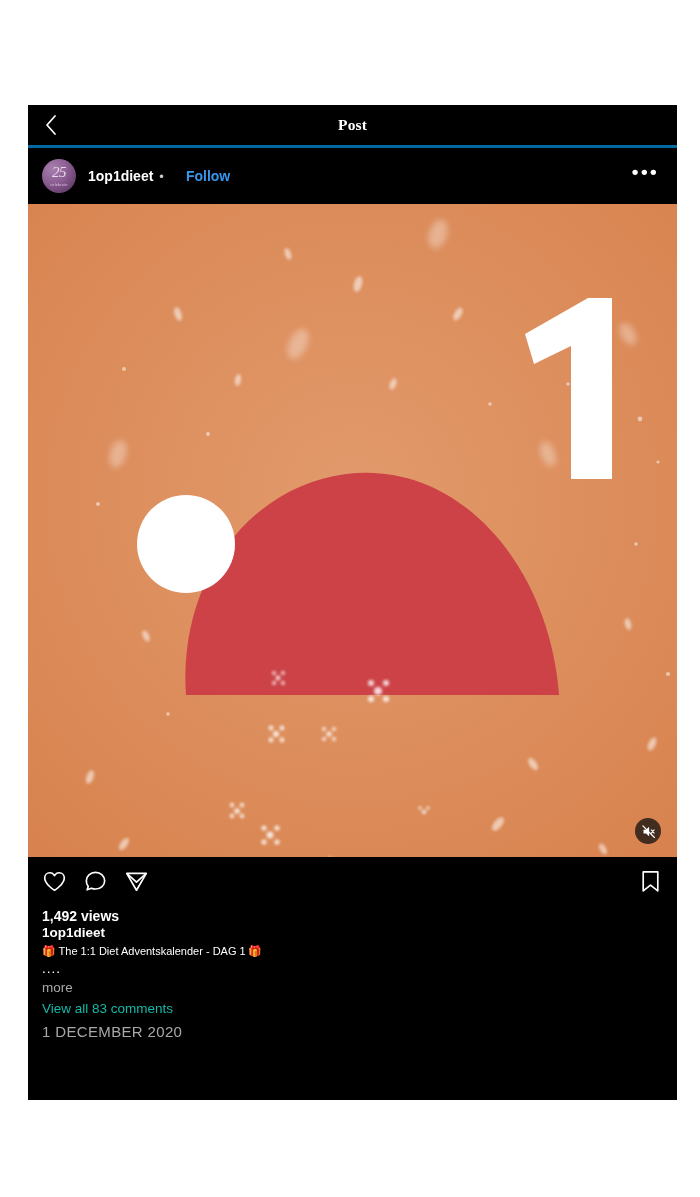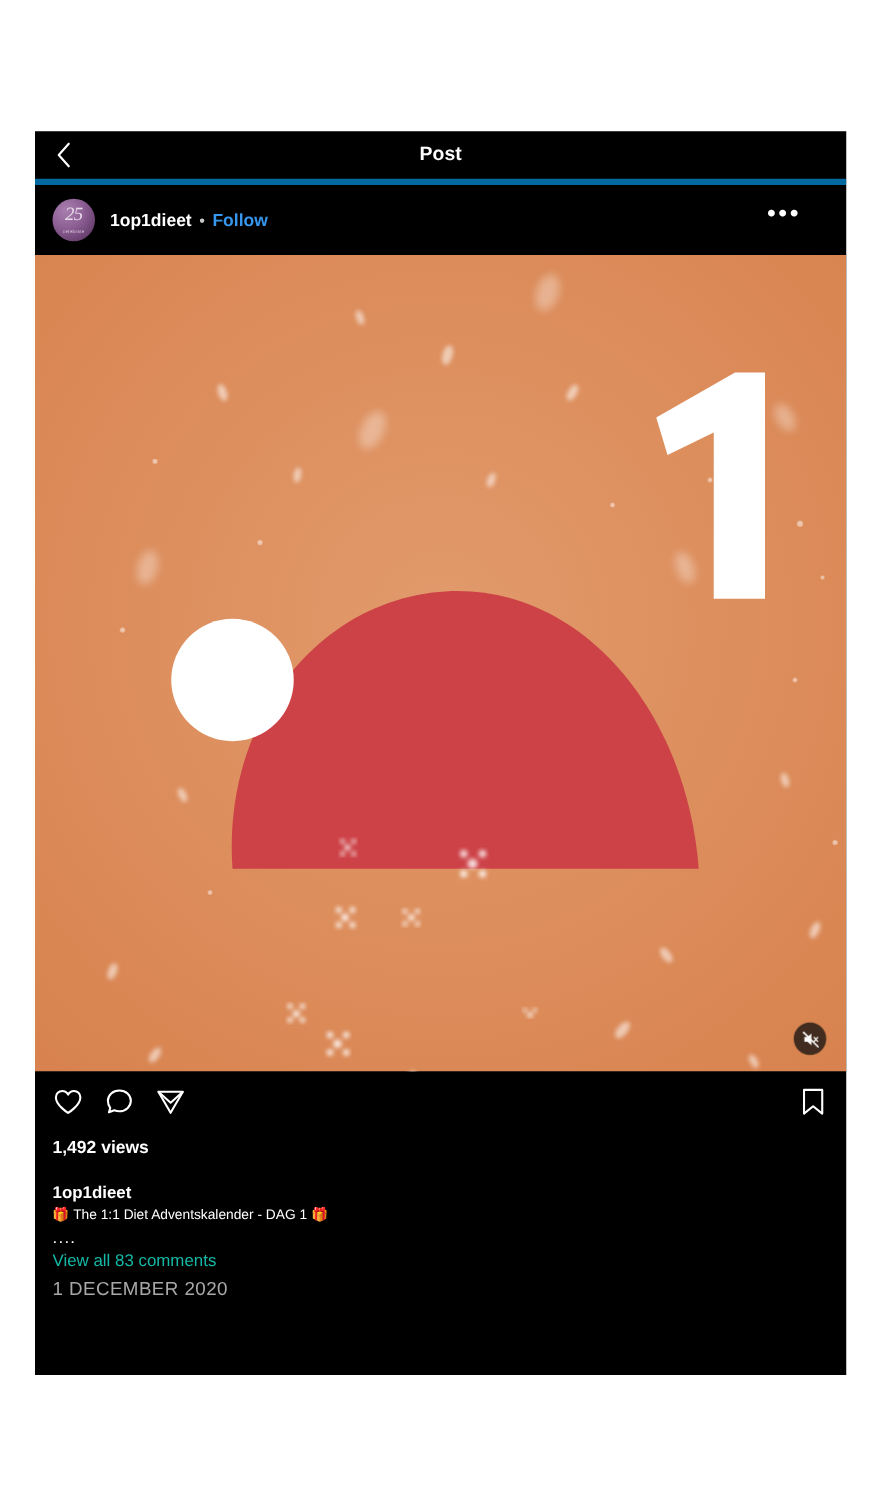--- a/index.html
+++ b/index.html
@@ -15,42 +15,42 @@
     left: 28px; top: 105px;
     width: 649px; height: 995px;
     background: #000000;
     overflow: hidden;
   }
 
   
   .topbar {
     position: relative;
     height: 43px;
-    border-bottom: 5px solid #0369a1;
-    display: flex; align-items: center;
+    border-bottom: 3px solid #0369a1;
+    display: flex; align-items: center; font-family: Liberation Serif, serif;
   }
   .back-btn {
     width: 46px; height: 43px;
     display: flex; align-items: center; justify-content: center;
     cursor: pointer;
   }
   .back-btn svg { display: block; }
   .topbar-title {
     position: absolute; left: 0; right: 0;
     text-align: center;
     color: #fff; font-size: 15.5px; font-weight: bold;
     letter-spacing: .1px;
     pointer-events: none;
   }
 
   
   .userbar {
     height: 56px;
     display: flex; align-items: center;
-    padding: 0 36px 0 14px;
+    padding: 0 18px 0 14px;
   }
   .avatar {
     width: 34px; height: 34px; border-radius: 50%;
     background: radial-gradient(circle at 32% 28%, #a87fae 0%, #8d5f94 42%, #6b4272 75%, #4e3054 100%);
     position: relative; flex: none;
     overflow: hidden;
     cursor: pointer;
   }
   .avatar .av25 {
     position: absolute; left: 0; right: 0; top: 5px;
@@ -68,20 +68,21 @@
   }
   .uname {
     margin-left: 12px;
     color: #fff; font-size: 14px; font-weight: bold;
     cursor: pointer;
   }
   .dotsep { color: #c9c9c9; font-size: 13px; margin: 0 6px; }
   .follow {
     color: #3797ef; font-size: 14px; font-weight: bold;
     cursor: pointer;
+    margin-left: 16px;
   }
   .more-menu {
     margin-left: auto;
     color: #fff; font-size: 19px; font-weight: bold;
     letter-spacing: 2.4px; line-height: 10px;
     padding-bottom: 8px;
     cursor: pointer;
   }
 
   
@@ -105,21 +106,21 @@
   .actions {
     display: flex; align-items: center;
     padding: 12px 14px 4px 14px;
   }
   .act { margin-right: 16px; cursor: pointer; display: flex; }
   .act-spacer { margin-left: auto; }
   .act-save { cursor: pointer; display: flex; }
 
   
   .info { padding: 6px 14px 0 14px; color: #fff; }
-  .views { font-size: 14px; font-weight: bold; margin-bottom: 20px; }
+  .views { font-size: 14px; font-weight: bold; margin-bottom: 0; }
   .cap-user { font-size: 13.5px; font-weight: bold; line-height: 18px; }
   .cap-text { font-size: 11px; line-height: 19px; color: #fff; }
   .cap-dots { font-size: 13.5px; color: #fff; line-height: 16px; letter-spacing: 1px; }
   .cap-more { font-size: 13.5px; color: #a8a8a8; line-height: 21px; cursor: pointer; }
   .comments {
     font-size: 13.5px; color: #14b8a6; line-height: 22px;
     cursor: pointer;
   }
   .date {
     font-size: 15px; color: #a8a8a8; letter-spacing: .35px;
@@ -335,17 +336,18 @@
         </svg>
       </span>
     </span>
   </div>
 
   <div class="info">
     <div class="views">1,492 views</div>
     <div class="cap-user">1op1dieet</div>
     <div class="cap-text">🎁 The 1:1 Diet Adventskalender - DAG 1 🎁</div>
     <div class="cap-dots">....</div>
+    <div class="cap-more">more</div>
     <div class="comments">View all 83 comments</div>
     <div class="date">1 DECEMBER 2020</div>
   </div>
 
 </div>
 
 </body></html>

